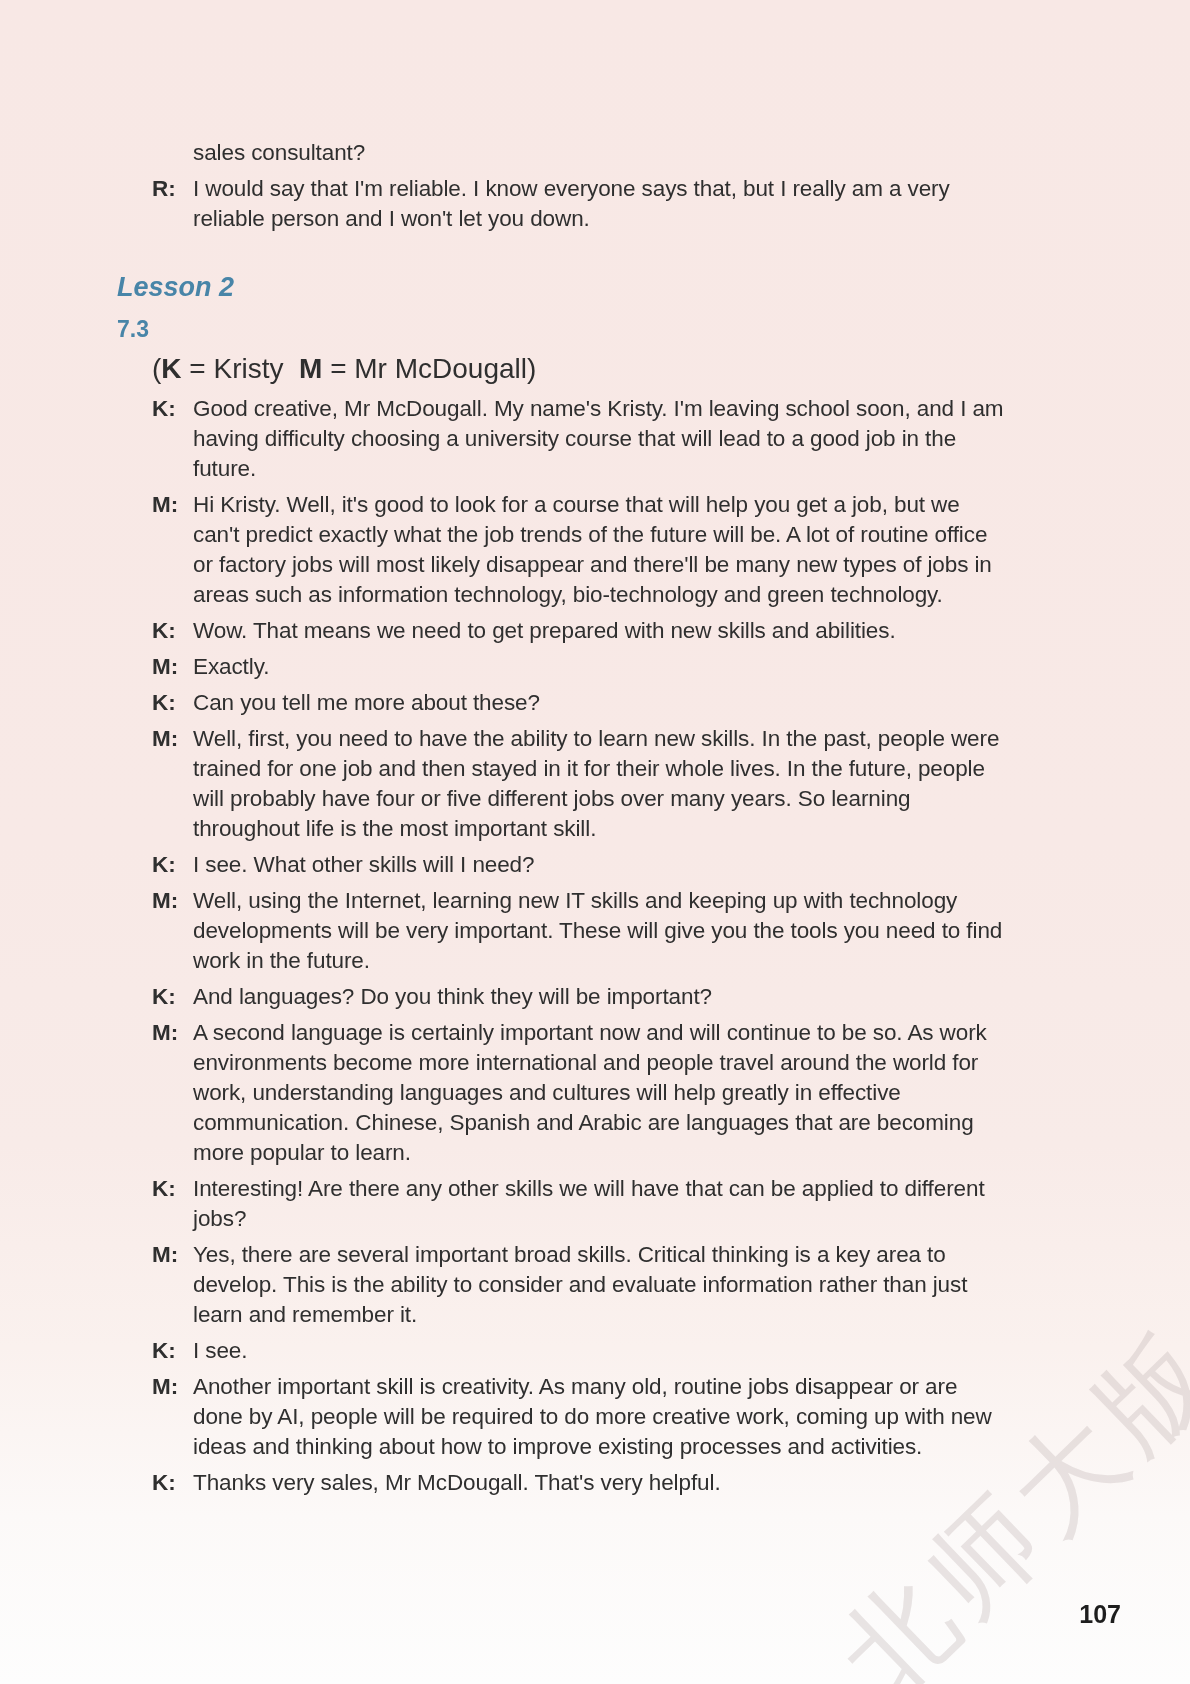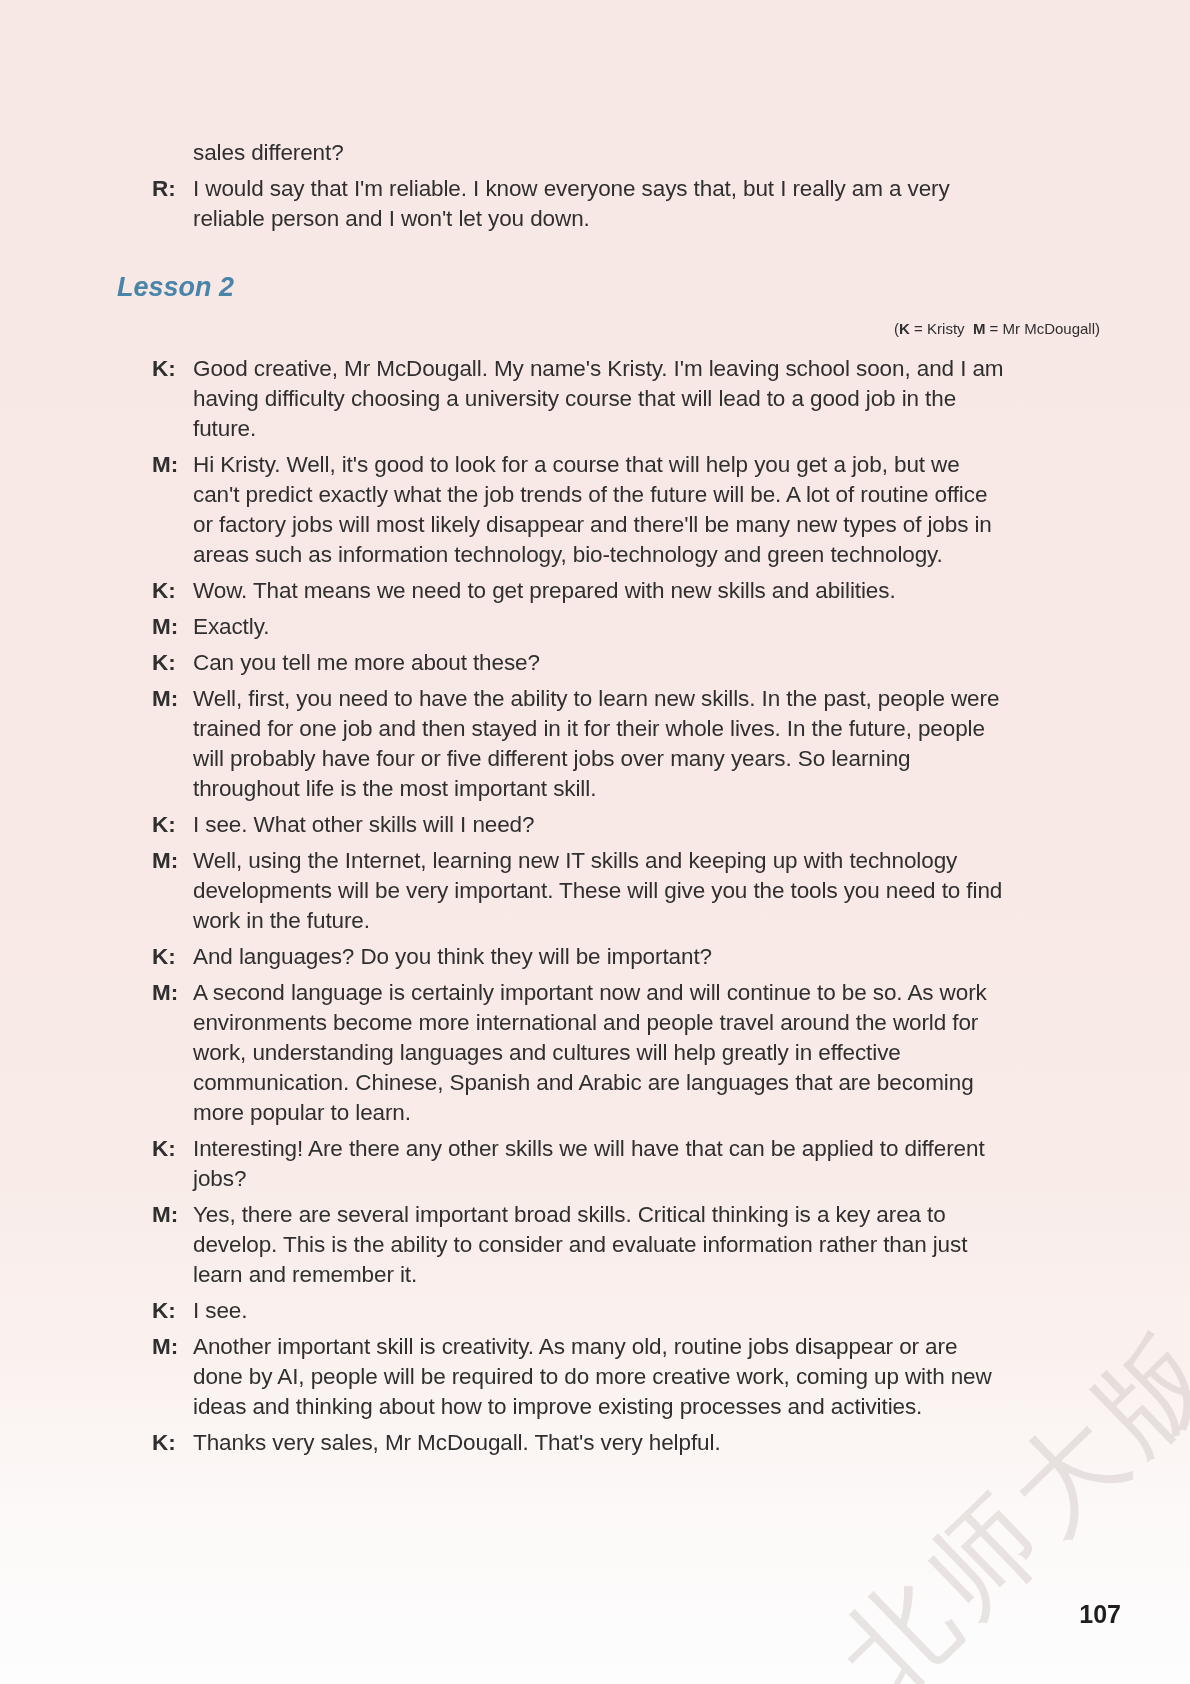--- a/index.html
+++ b/index.html
@@ -57,24 +57,23 @@
   }
   .audio-number {
     margin-top: 14px;
     font-size: 23px;
     line-height: 26px;
     font-weight: bold;
     color: var(--heading-blue);
   }
   .cast-line {
     margin: 12px 0 10px 35px;
-    font-size: 15px;
+    font-size: 28px;
     line-height: 30px;
     white-space: pre-wrap;
-    text-align: right;
   }
   .cast-line .b { font-weight: bold; }
   .watermark {
     position: absolute;
     left: 790px;
     top: 1440px;
     width: 480px;
     text-align: center;
     transform: rotate(-44deg);
     font-family: "DejaVu Serif", serif;
@@ -97,29 +96,30 @@
 </head>
 <body>
 
 <div class="page">
 
   <div class="content">
 
     <div class="body-text turns">
       <div class="turn">
         <span class="spk"></span>
-        <span class="txt">sales different?</span>
+        <span class="txt">sales consultant?</span>
       </div>
       <div class="turn">
         <span class="spk">R:</span>
         <span class="txt">I would say that I'm reliable. I know everyone says that, but I really am a very reliable person and I won't let you down.</span>
       </div>
     </div>
 
     <div class="lesson-heading">Lesson 2</div>
+    <div class="audio-number">7.3</div>
 
     <div class="cast-line"><span>(</span><span class="b">K</span><span> = Kristy  </span><span class="b">M</span><span> = Mr McDougall)</span></div>
 
     <div class="body-text turns">
       <div class="turn">
         <span class="spk">K:</span>
         <span class="txt">Good creative, Mr McDougall. My name's Kristy. I'm leaving school soon, and I am having difficulty choosing a university course that will lead to a good job in the future.</span>
       </div>
       <div class="turn">
         <span class="spk">M:</span>

